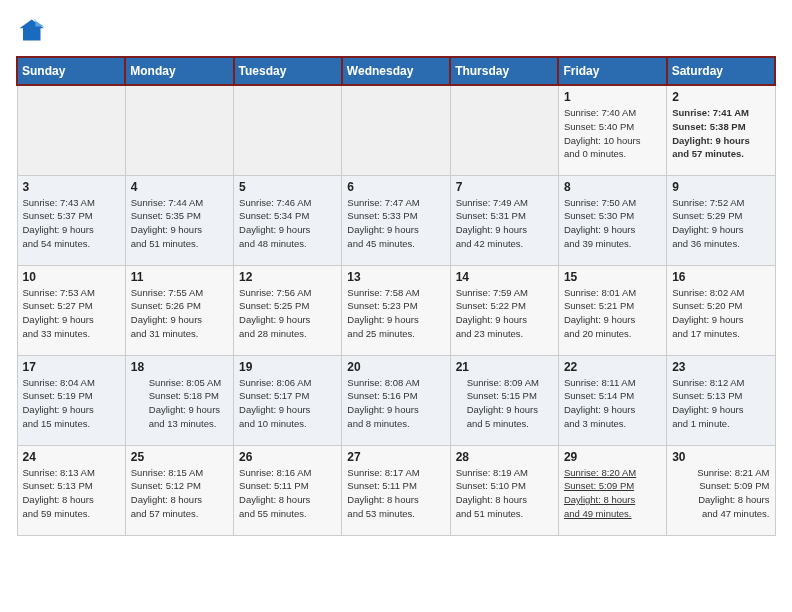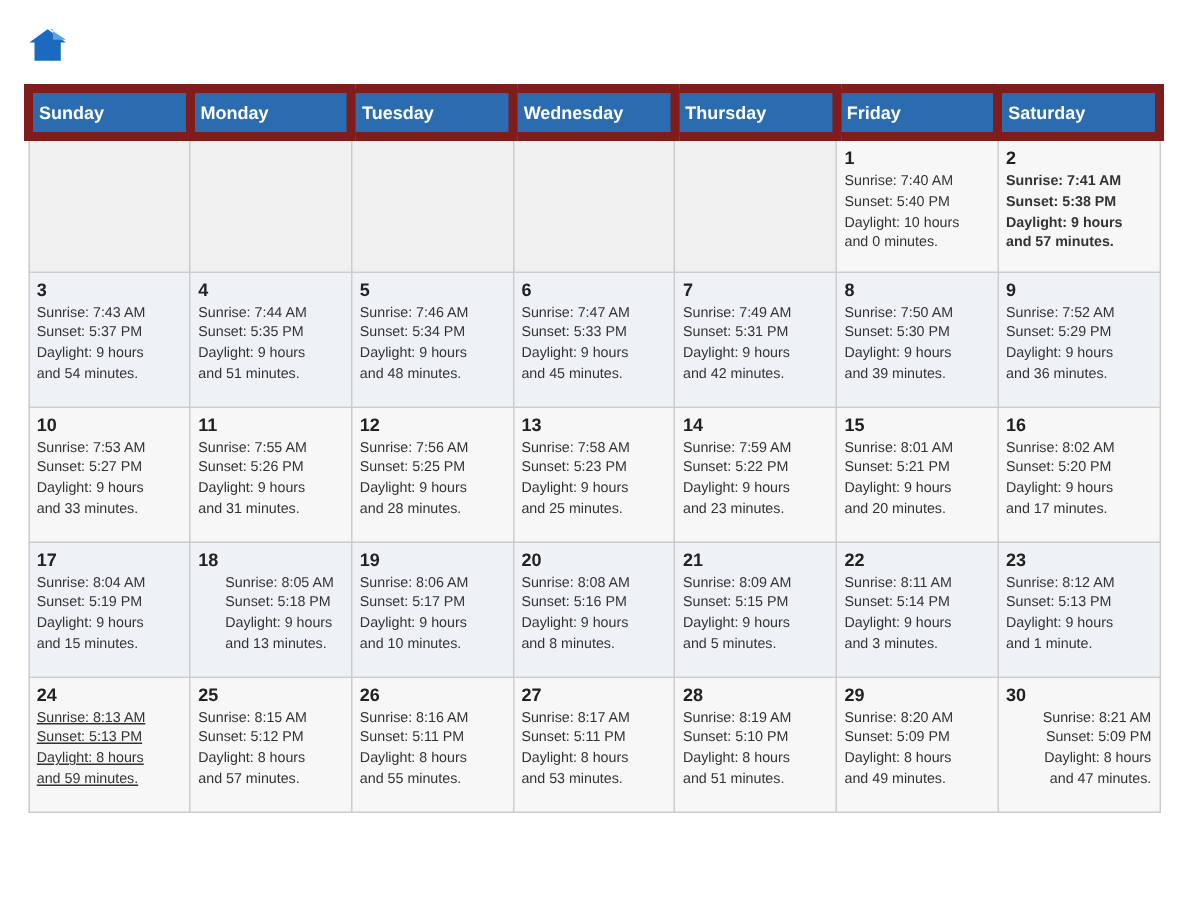--- a/index.html
+++ b/index.html
@@ -59,21 +59,21 @@
       border-collapse: collapse;
       table-layout: fixed;
     }
     .calendar th {
       background: #2b6cb0;
       color: #fff;
       font-size: 12px;
       font-weight: bold;
       padding: 6px 4px;
       text-align: left;
-      border: 6px solid #7f1d1d;
+      border: 2px solid #7f1d1d;
     }
     .calendar td {
       border: 1px solid #ccc;
       vertical-align: top;
       padding: 4px 5px;
       font-size: 10px;
       color: #222;
       height: 90px;
       background: #fff;
     }
@@ -279,21 +279,21 @@
         </td>
         <td>
           <span class="day-num">20</span>
           <div class="day-info" style="white-space: pre-line;">Sunrise: 8:08 AM
 Sunset: 5:16 PM
 Daylight: 9 hours
 and 8 minutes.</div>
         </td>
         <td>
           <span class="day-num">21</span>
-          <div class="day-info" style="white-space: pre-line;">Sunrise: 8:09 AM
+          <div class="day-info" style="white-space: pre-line; margin-left: 11px;">Sunrise: 8:09 AM
 Sunset: 5:15 PM
 Daylight: 9 hours
 and 5 minutes.</div>
         </td>
         <td>
           <span class="day-num">22</span>
           <div class="day-info" style="white-space: pre-line;">Sunrise: 8:11 AM
 Sunset: 5:14 PM
 Daylight: 9 hours
 and 3 minutes.</div>
@@ -302,21 +302,21 @@
           <span class="day-num">23</span>
           <div class="day-info" style="white-space: pre-line;">Sunrise: 8:12 AM
 Sunset: 5:13 PM
 Daylight: 9 hours
 and 1 minute.</div>
         </td>
       </tr>
       <tr>
         <td>
           <span class="day-num">24</span>
-          <div class="day-info" style="white-space: pre-line; text-decoration: underline;">Sunrise: 8:13 AM
+          <div class="day-info" style="white-space: pre-line;">Sunrise: 8:13 AM
 Sunset: 5:13 PM
 Daylight: 8 hours
 and 59 minutes.</div>
         </td>
         <td>
           <span class="day-num">25</span>
           <div class="day-info" style="white-space: pre-line;">Sunrise: 8:15 AM
 Sunset: 5:12 PM
 Daylight: 8 hours
 and 57 minutes.</div>
@@ -337,21 +337,21 @@
         </td>
         <td>
           <span class="day-num">28</span>
           <div class="day-info" style="white-space: pre-line;">Sunrise: 8:19 AM
 Sunset: 5:10 PM
 Daylight: 8 hours
 and 51 minutes.</div>
         </td>
         <td>
           <span class="day-num">29</span>
-          <div class="day-info" style="white-space: pre-line;">Sunrise: 8:20 AM
+          <div class="day-info" style="white-space: pre-line; text-decoration: underline;">Sunrise: 8:20 AM
 Sunset: 5:09 PM
 Daylight: 8 hours
 and 49 minutes.</div>
         </td>
         <td>
           <span class="day-num">30</span>
           <div class="day-info" style="white-space: pre-line; text-align: right;">Sunrise: 8:21 AM
 Sunset: 5:09 PM
 Daylight: 8 hours
 and 47 minutes.</div>

